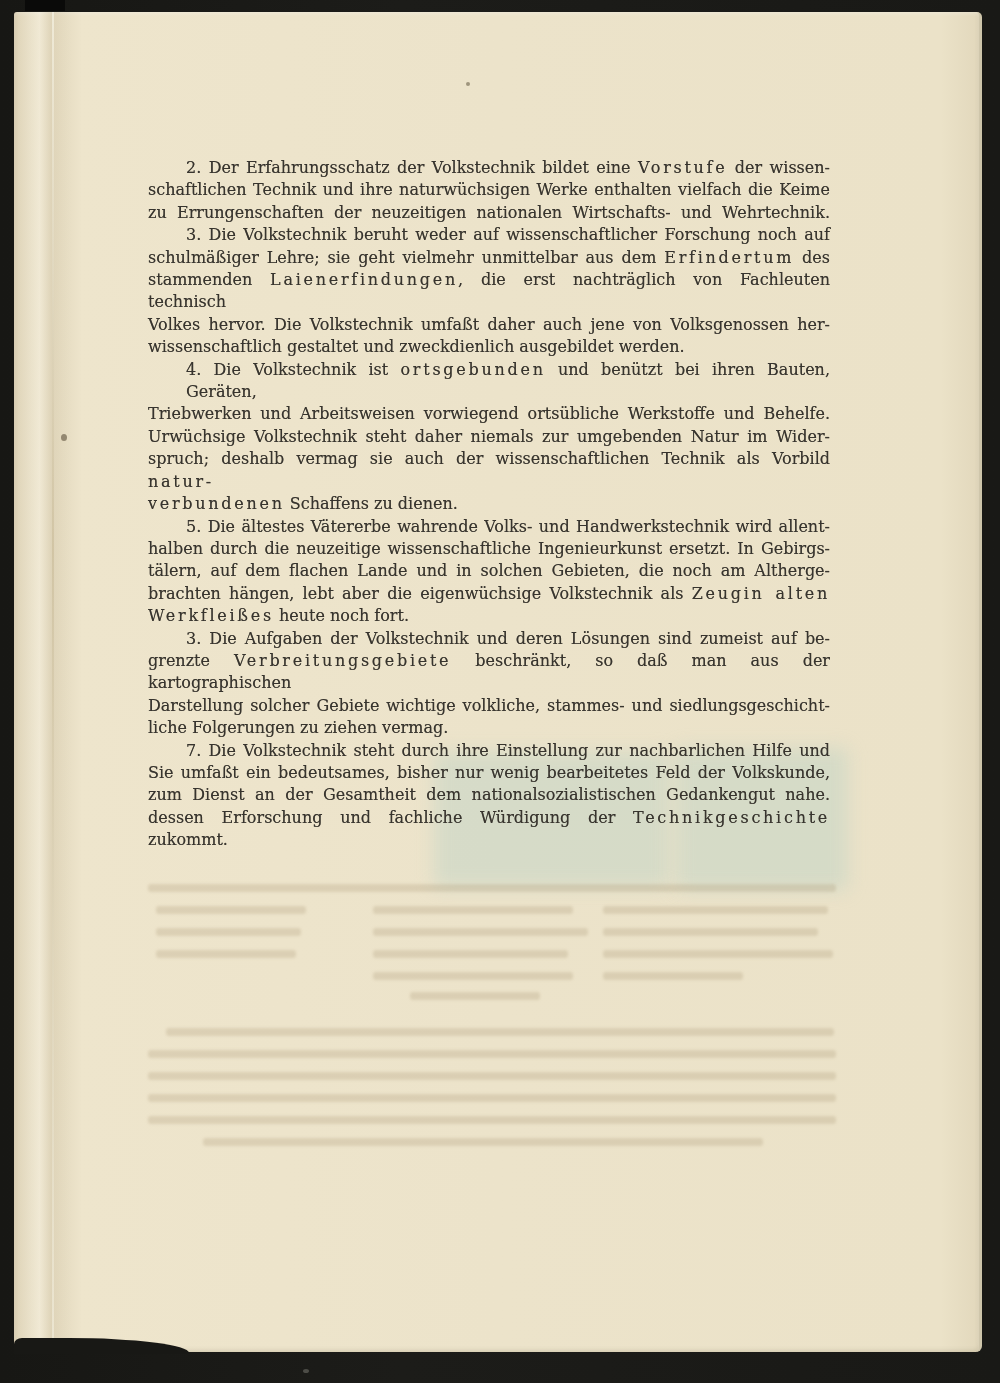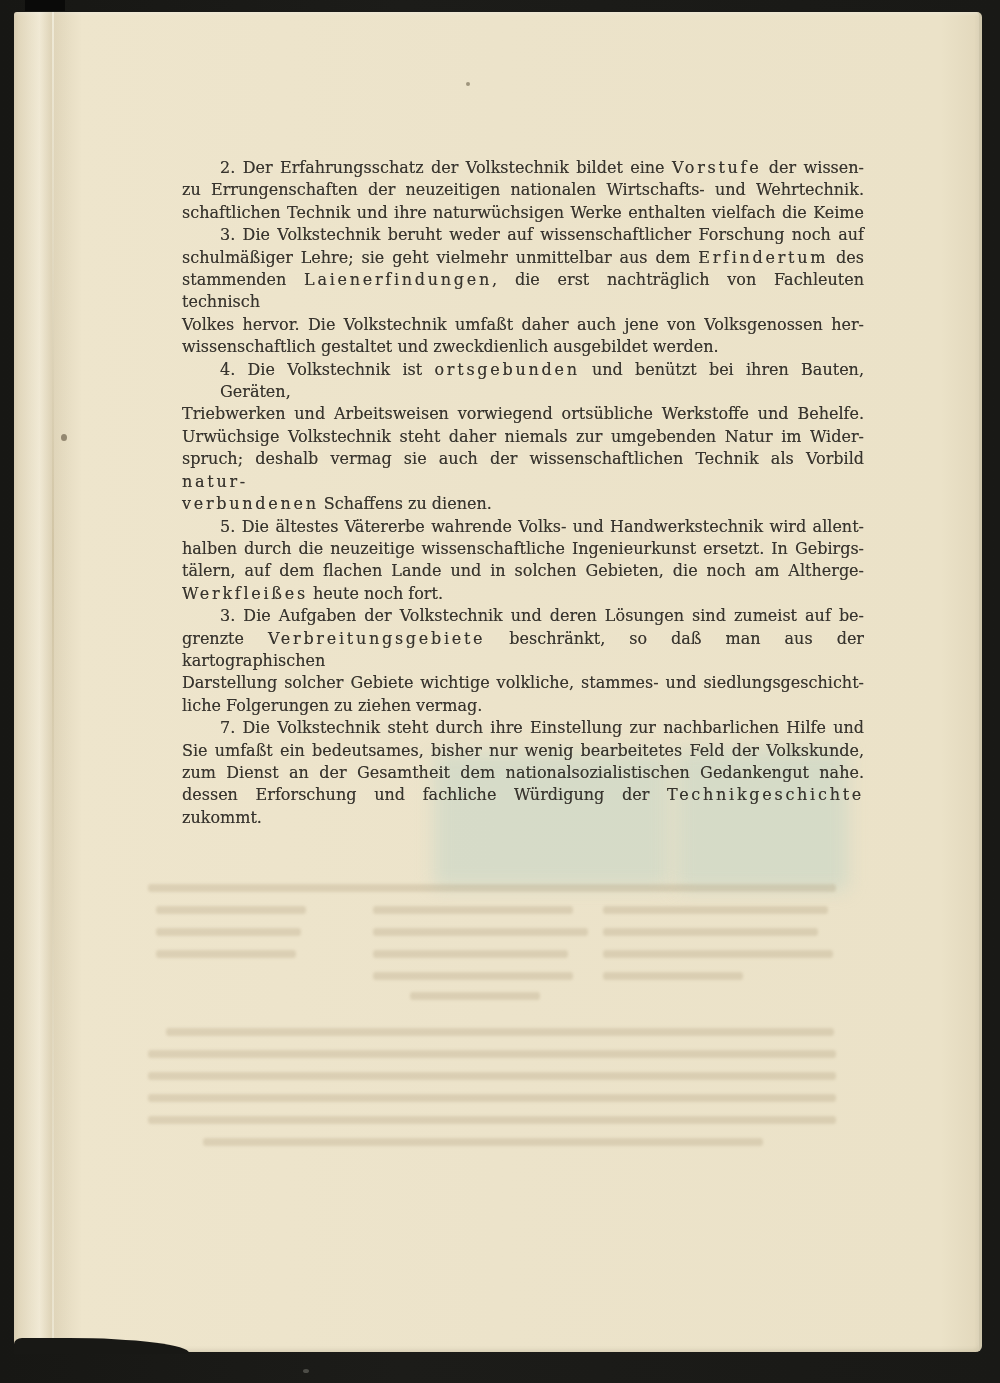--- a/index.html
+++ b/index.html
@@ -37,21 +37,20 @@
   #header-row{
     position:absolute;left:134px;top:104px;width:682px;height:24px;
     color:#3b3832;font-size:16px;
   }
   #running-title{position:absolute;left:0;width:100%;text-align:center;letter-spacing:0.4px;}
   #page-number{position:absolute;right:2px;top:0;}
   #text-block{
     position:absolute;left:134px;top:145px;width:682px;
     color:#37342e;font-size:16px;
     text-shadow:0 0 0.5px rgba(55,50,40,0.55);
-    margin-left:34px;
   }
   .line{line-height:22.4px;white-space:normal;}
   .line.just{text-align:justify;text-align-last:justify;}
   .line.first{padding-left:38px;}
   .sperr{letter-spacing:0.17em;}
   
   .ghost{position:absolute;filter:blur(1.4px);opacity:0.55;}
   .gline{position:absolute;height:8px;border-radius:3px;background:rgba(150,128,92,0.38);}
   .ghost-img{position:absolute;filter:blur(9px);border-radius:6px;background:rgba(178,208,198,0.38);}
   
@@ -93,41 +92,42 @@
         <div class="gline" style="left: 0px; top: 44px; width: 688px;"></div>
         <div class="gline" style="left: 0px; top: 66px; width: 688px;"></div>
         <div class="gline" style="left: 0px; top: 88px; width: 688px;"></div>
         <div class="gline" style="left: 55px; top: 110px; width: 560px;"></div>
       </div>
 
 
     <div id="text-block">
         <div>
           <div class="line just first"><span>2. Der Erfahrungsschatz der Volkstechnik bildet eine </span><span class="sperr">Vorstufe</span><span> der wissen-</span></div>
+          <div class="line just"><span>schaftlichen Technik und ihre naturwüchsigen Werke enthalten vielfach die Keime</span></div>
           <div class="line just"><span>zu Errungenschaften der neuzeitigen nationalen Wirtschafts- und Wehrtechnik.</span></div>
-          <div class="line just"><span>schaftlichen Technik und ihre naturwüchsigen Werke enthalten vielfach die Keime</span></div>
         </div>
         <div>
           <div class="line just first"><span>3. Die Volkstechnik beruht weder auf wissenschaftlicher Forschung noch auf</span></div>
           <div class="line just"><span>schulmäßiger Lehre; sie geht vielmehr unmittelbar aus dem </span><span class="sperr">Erfindertum</span><span> des</span></div>
           <div class="line just"><span>stammenden </span><span class="sperr">Laienerfindungen</span><span>, die erst nachträglich von Fachleuten technisch</span></div>
           <div class="line just"><span>Volkes hervor. Die Volkstechnik umfaßt daher auch jene von Volksgenossen her-</span></div>
           <div class="line"><span>wissenschaftlich gestaltet und zweckdienlich ausgebildet werden.</span></div>
         </div>
         <div>
           <div class="line just first"><span>4. Die Volkstechnik ist </span><span class="sperr">ortsgebunden</span><span> und benützt bei ihren Bauten, Geräten,</span></div>
           <div class="line just"><span>Triebwerken und Arbeitsweisen vorwiegend ortsübliche Werkstoffe und Behelfe.</span></div>
           <div class="line just"><span>Urwüchsige Volkstechnik steht daher niemals zur umgebenden Natur im Wider-</span></div>
           <div class="line just"><span>spruch; deshalb vermag sie auch der wissenschaftlichen Technik als Vorbild </span><span class="sperr">natur-</span></div>
           <div class="line"><span class="sperr">verbundenen</span><span> Schaffens zu dienen.</span></div>
         </div>
         <div>
           <div class="line just first"><span>5. Die ältestes Vätererbe wahrende Volks- und Handwerkstechnik wird allent-</span></div>
           <div class="line just"><span>halben durch die neuzeitige wissenschaftliche Ingenieurkunst ersetzt. In Gebirgs-</span></div>
           <div class="line just"><span>tälern, auf dem flachen Lande und in solchen Gebieten, die noch am Altherge-</span></div>
+          <div class="line just"><span>brachten hängen, lebt aber die eigenwüchsige Volkstechnik als </span><span class="sperr">Zeugin alten</span></div>
           <div class="line"><span class="sperr">Werkfleißes</span><span> heute noch fort.</span></div>
         </div>
         <div>
           <div class="line just first"><span>3. Die Aufgaben der Volkstechnik und deren Lösungen sind zumeist auf be-</span></div>
           <div class="line just"><span>grenzte </span><span class="sperr">Verbreitungsgebiete</span><span> beschränkt, so daß man aus der kartographischen</span></div>
           <div class="line just"><span>Darstellung solcher Gebiete wichtige volkliche, stammes- und siedlungsgeschicht-</span></div>
           <div class="line"><span>liche Folgerungen zu ziehen vermag.</span></div>
         </div>
         <div>
           <div class="line just first"><span>7. Die Volkstechnik steht durch ihre Einstellung zur nachbarlichen Hilfe und</span></div>

